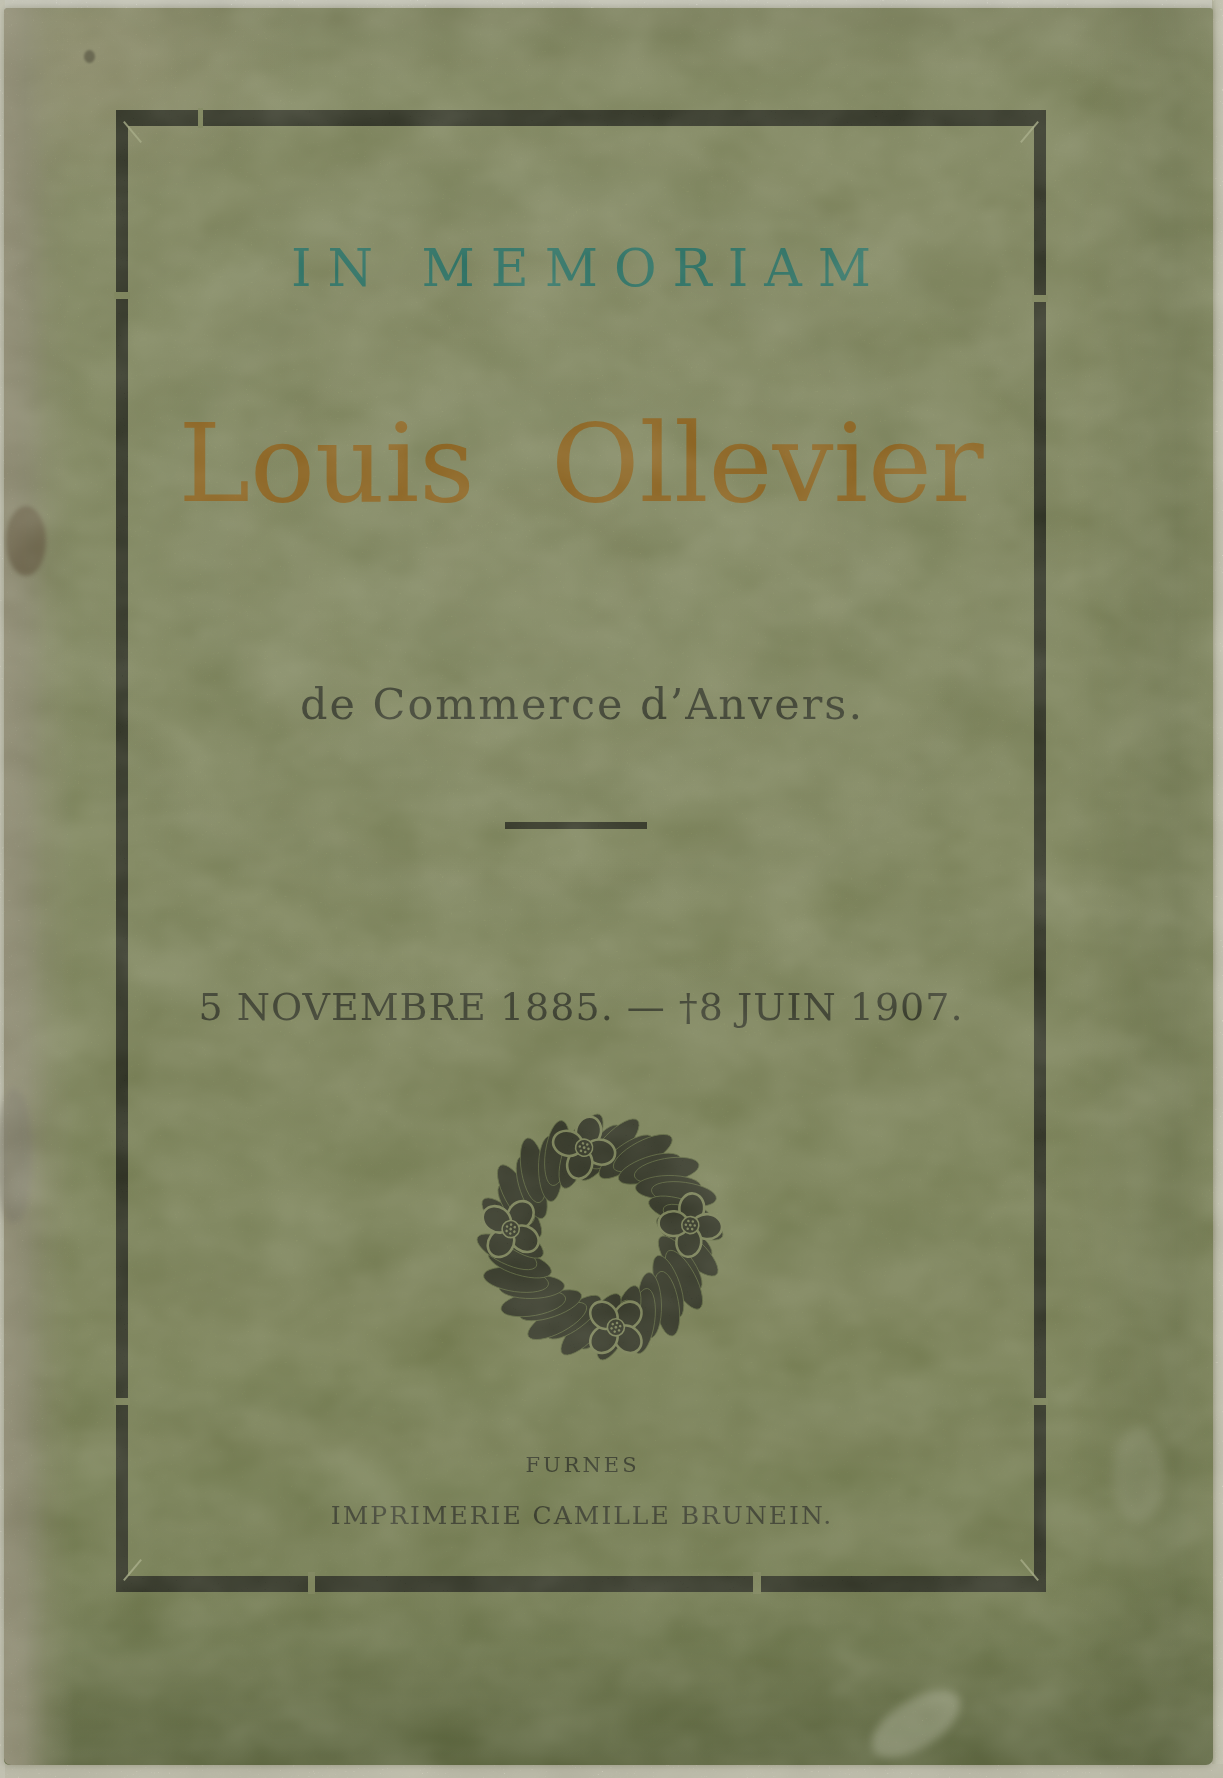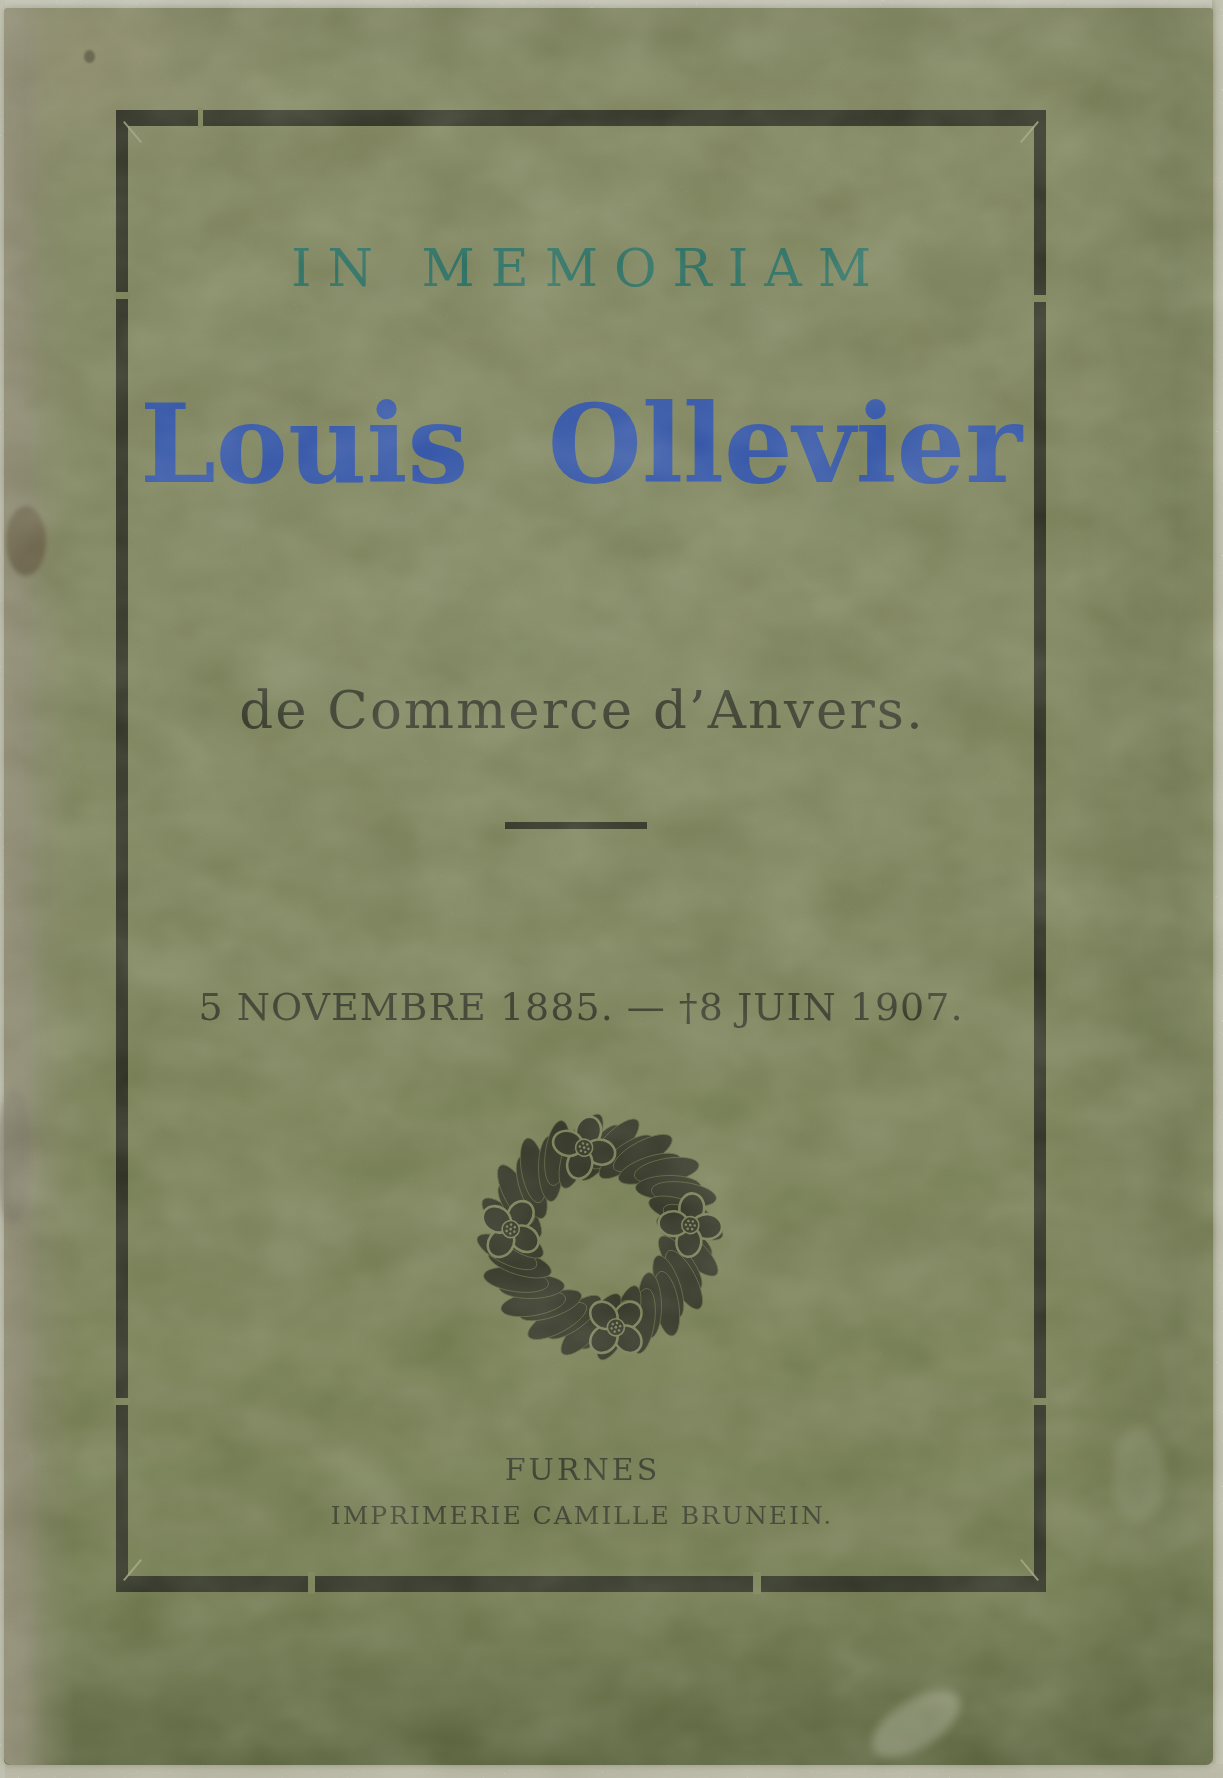--- a/index.html
+++ b/index.html
@@ -49,27 +49,27 @@
   .gap.g-left2{left:114px;top:1398px;width:16px;height:7px;}
   .gap.g-right1{left:1032px;top:295px;width:16px;height:7px;}
   .gap.g-right2{left:1032px;top:1398px;width:16px;height:7px;}
   .gap.g-bot1{left:308px;top:1572px;width:7px;height:22px;}
   .gap.g-bot2{left:753px;top:1572px;width:8px;height:22px;}
 
   
   .content{position:absolute;left:116px;top:110px;width:930px;height:1482px;color:#22251a;}
   .content > div{position:absolute;left:0;right:0;text-align:center;line-height:1;}
   .t-memoriam{top:132px;font-size:52px;letter-spacing:16px;text-indent:16px;color:#0f766e;}
-  .t-name{top:280px;font-size:108px;font-weight:bold;word-spacing:42px;color:#1d4ed8;}
+  .t-name{top:300px;font-size:108px;font-weight:normal;word-spacing:42px;color:#a16207;}
   .t-sub1{top:478px;font-size:43px;letter-spacing:2px;text-indent:2px;color:#262a1d;}
-  .t-sub2{top:573px;font-size:53px;letter-spacing:2px;text-indent:2px;color:#262a1d;}
+  .t-sub2{top:573px;font-size:43px;letter-spacing:2px;text-indent:2px;color:#262a1d;}
   .t-rule{top:706px;}
   .rule-bar{display:inline-block;width:142px;height:7px;background:#1b1d12;margin-left:-10px;}
   .t-dates{top:878px;font-size:38px;letter-spacing:1px;color:#23261a;}
-  .t-city{top:1345px;font-size:30px;letter-spacing:3px;text-indent:3px;color:#262a1d;}
+  .t-city{top:1345px;font-size:21px;letter-spacing:3px;text-indent:3px;color:#262a1d;}
   .t-printer{top:1393px;font-size:25px;letter-spacing:2px;text-indent:2px;color:#2a2d20;}
   .wreath{position:absolute;top:998px;left:calc(50% + 19px);transform:translateX(-50%);}
 
   .texture{position:absolute;left:0;top:0;pointer-events:none;}
 </style>
 </head>
 <body>
 
 <div class="page">
 

